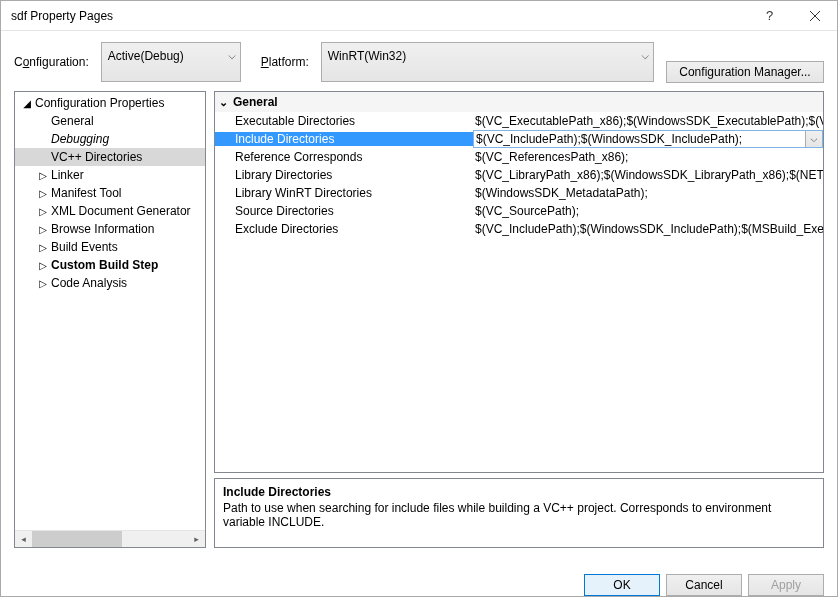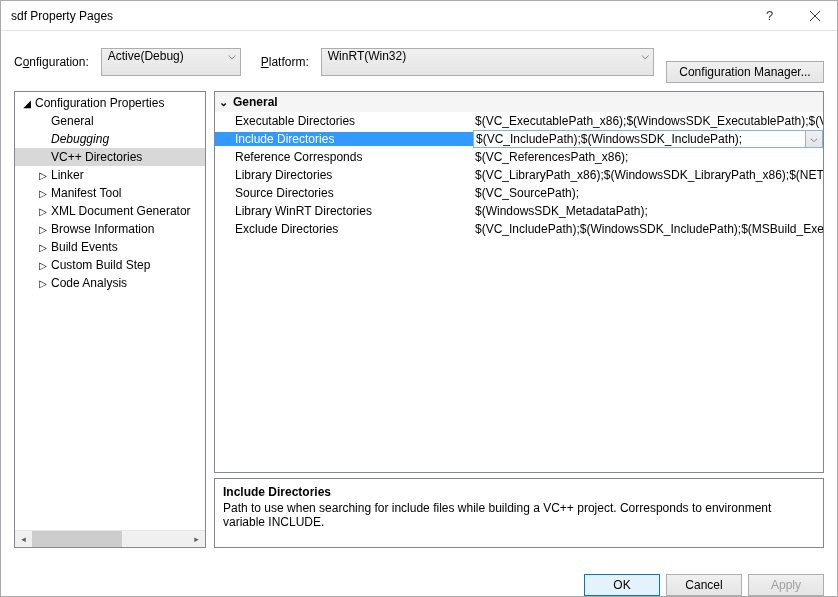--- a/index.html
+++ b/index.html
@@ -39,21 +39,21 @@
 .titlebar .ctrl.close svg { width: 10px; height: 10px; }
 .config-row {
   display: flex;
   align-items: center;
   padding: 10px 13px 8px 13px;
   gap: 12px;
 }
 .config-row label { font-size: 12px; }
 .config-row .underline { text-decoration: underline; }
 .combo {
-  height: 28px;
+  height: 40px;
   border: 1px solid #adadad;
   background: linear-gradient(#f0f0f0,#e5e5e5);
   display: flex;
   align-items: center;
   padding: 0 4px 12px 6px;
   font-size: 12px;
 }
 .combo .val { flex: 1; }
 .combo .arrow { font-size: 10px; color: #555; }
 .btn {
@@ -262,21 +262,21 @@
           <div class="tree-item depth2">
             <span class="exp">▷</span>
             <span style="padding-left: 2px;">Browse Information</span>
           </div>
           <div class="tree-item depth2">
             <span class="exp">▷</span>
             <span style="padding-left: 2px;">Build Events</span>
           </div>
           <div class="tree-item depth2">
             <span class="exp">▷</span>
-            <span style="padding-left: 2px;">Custom Build Step</span>
+            <span style="padding-left: 2px; font-weight: bold;">Custom Build Step</span>
           </div>
           <div class="tree-item depth2">
             <span class="exp">▷</span>
             <span style="padding-left: 2px;">Code Analysis</span>
           </div>
         </div>
       <div class="hscroll">
         <div class="ar">◂</div>
         <div class="track">
             <div class="thumb"></div>
@@ -305,26 +305,26 @@
             </div>
             <div class="grow">
               <div class="name">Reference Corresponds</div>
               <div class="val">$(VC_ReferencesPath_x86);</div>
             </div>
             <div class="grow">
               <div class="name">Library Directories</div>
               <div class="val">$(VC_LibraryPath_x86);$(WindowsSDK_LibraryPath_x86);$(NETFXKitsDir)</div>
             </div>
             <div class="grow">
+              <div class="name">Library WinRT Directories</div>
+              <div class="val">$(WindowsSDK_MetadataPath);</div>
+            </div>
+            <div class="grow">
               <div class="name">Source Directories</div>
               <div class="val">$(VC_SourcePath);</div>
-            </div>
-            <div class="grow">
-              <div class="name">Library WinRT Directories</div>
-              <div class="val">$(WindowsSDK_MetadataPath);</div>
             </div>
             <div class="grow">
               <div class="name">Exclude Directories</div>
               <div class="val">$(VC_IncludePath);$(WindowsSDK_IncludePath);$(MSBuild_ExecutablePath)</div>
             </div>
           </div>
       </div>
       <div class="desc">
         <div class="dtitle">Include Directories</div>
         <div>Path to use when searching for include files while building a VC++ project.  Corresponds to environment variable INCLUDE.</div>

